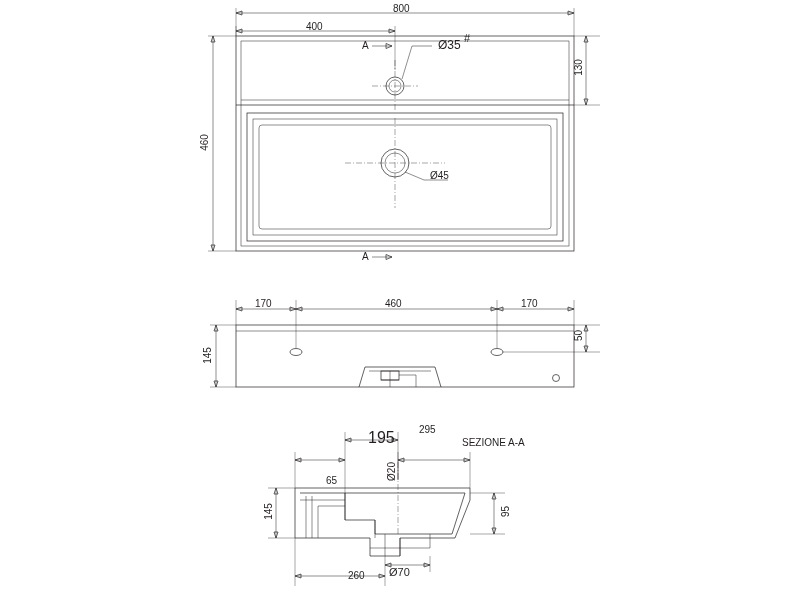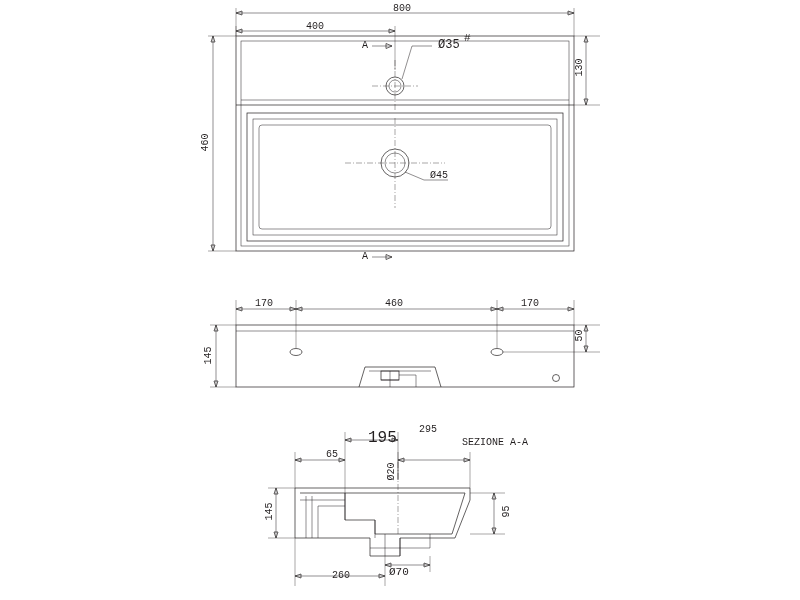--- a/index.html
+++ b/index.html
@@ -9,21 +9,20 @@
   }
   body {
     font-family: "Liberation Sans", sans-serif;
   }
   #stage {
     position: relative;
     width: 800px;
     height: 600px;
     background: #ffffff;
     overflow: hidden;
-    font-family: Liberation Mono, monospace;
   }
   svg.drawing {
     position: absolute;
     top: 0;
     left: 0;
     width: 800px;
     height: 600px;
   }
   .ln {
     stroke: #231f20;
@@ -240,20 +239,20 @@
 
   <div style="position:absolute;left:255px;top:298px;font-size:10px;color:#231f20;">170</div>
   <div style="position:absolute;left:385px;top:298px;font-size:10px;color:#231f20;">460</div>
   <div style="position:absolute;left:521px;top:298px;font-size:10px;color:#231f20;">170</div>
   <div style="position:absolute;left:199px;top:350px;font-size:10px;color:#231f20;transform:rotate(-90deg);transform-origin:center;">145</div>
   <div style="position:absolute;left:573px;top:330px;font-size:10px;color:#231f20;transform:rotate(-90deg);transform-origin:center;">50</div>
 
   <div style="position:absolute;left:450px;top:437px;font-size:10px;color:#231f20;margin-left:12px;">SEZIONE A-A</div>
   <div style="position:absolute;left:368px;top:429px;font-size:16px;color:#231f20;">195</div>
   <div style="position:absolute;left:419px;top:424px;font-size:10px;color:#231f20;">295</div>
-  <div style="position:absolute;left:306px;top:449px;font-size:10px;color:#231f20;padding-left:20px;">65</div>
+  <div style="position:absolute;left:306px;top:475px;font-size:10px;color:#231f20;padding-left:20px;">65</div>
   <div style="position:absolute;left:382px;top:466px;font-size:10px;color:#231f20;transform:rotate(-90deg);transform-origin:center;">Ø20</div>
   <div style="position:absolute;left:260px;top:506px;font-size:10px;color:#231f20;transform:rotate(-90deg);transform-origin:center;">145</div>
   <div style="position:absolute;left:500px;top:506px;font-size:10px;color:#231f20;transform:rotate(-90deg);transform-origin:center;">95</div>
-  <div style="position:absolute;left:332px;top:570px;font-size:10px;color:#231f20;">260</div>
+  <div style="position:absolute;left:348px;top:570px;font-size:10px;color:#231f20;">260</div>
   <div style="position:absolute;left:389px;top:566px;font-size:11px;color:#231f20;">Ø70</div>
 
 </div>
 
 </body></html>

